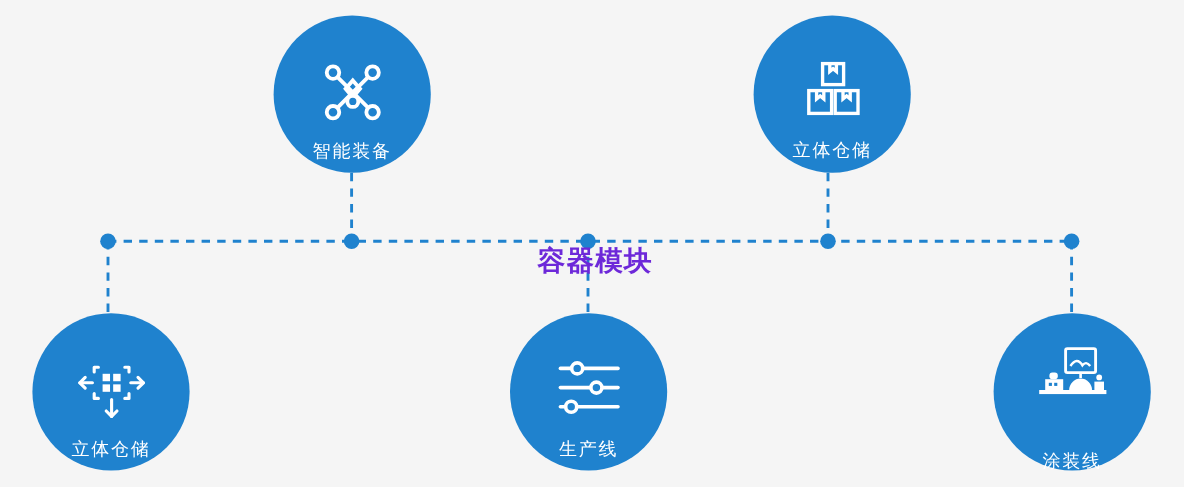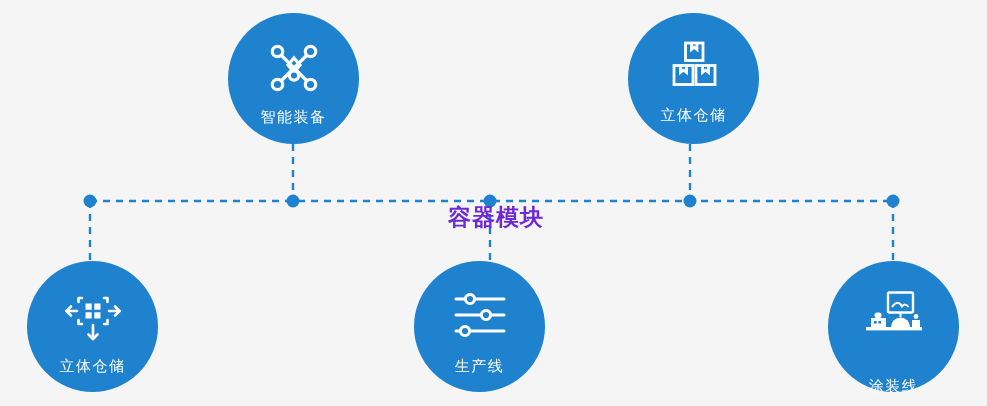--- a/index.html
+++ b/index.html
@@ -41,21 +41,21 @@
     user-select: none;
     white-space: nowrap;
   }
   .node-circle {
     position: absolute;
     border-radius: 50%;
     background: #1f82ce;
     display: flex;
     flex-direction: column;
     align-items: center;
-    justify-content: flex-start;
+    justify-content: center;
     box-sizing: border-box;
   }
   .node-icon {
     display: block;
     line-height: 0;
   }
   .node-label {
     color: #ffffff;
     font-size: 15px;
     letter-spacing: 1.5px;
@@ -66,21 +66,21 @@
   
   #node-smart-equipment   { left: 228px; top: 13px;  width: 131px; height: 131px; padding-top: 27px; }
   #node-smart-equipment .node-label { margin-top: 12px; }
 
   #node-stereo-warehouse  { left: 628px; top: 13px;  width: 131px; height: 131px; padding-top: 27px; }
   #node-stereo-warehouse .node-label { margin-top: 14px; }
 
   #node-logistics-sorting { left: 27px;  top: 261px; width: 131px; height: 131px; padding-top: 28px; }
   #node-logistics-sorting .node-label { margin-top: 14px; }
 
-  #node-production-line   { left: 414px; top: 261px; width: 131px; height: 131px; padding-top: 30px; }
+  #node-production-line   { left: 425px; top: 261px; width: 131px; height: 131px; padding-top: 30px; }
   #node-production-line .node-label { margin-top: 18px; }
 
   #node-coating-line      { left: 828px; top: 261px; width: 131px; height: 131px; padding-top: 30px; gap: 20px; }
   #node-coating-line .node-label { margin-top: 20px; }
 </style>
 </head>
 <body>
 
 <div id="diagram-root">
 

